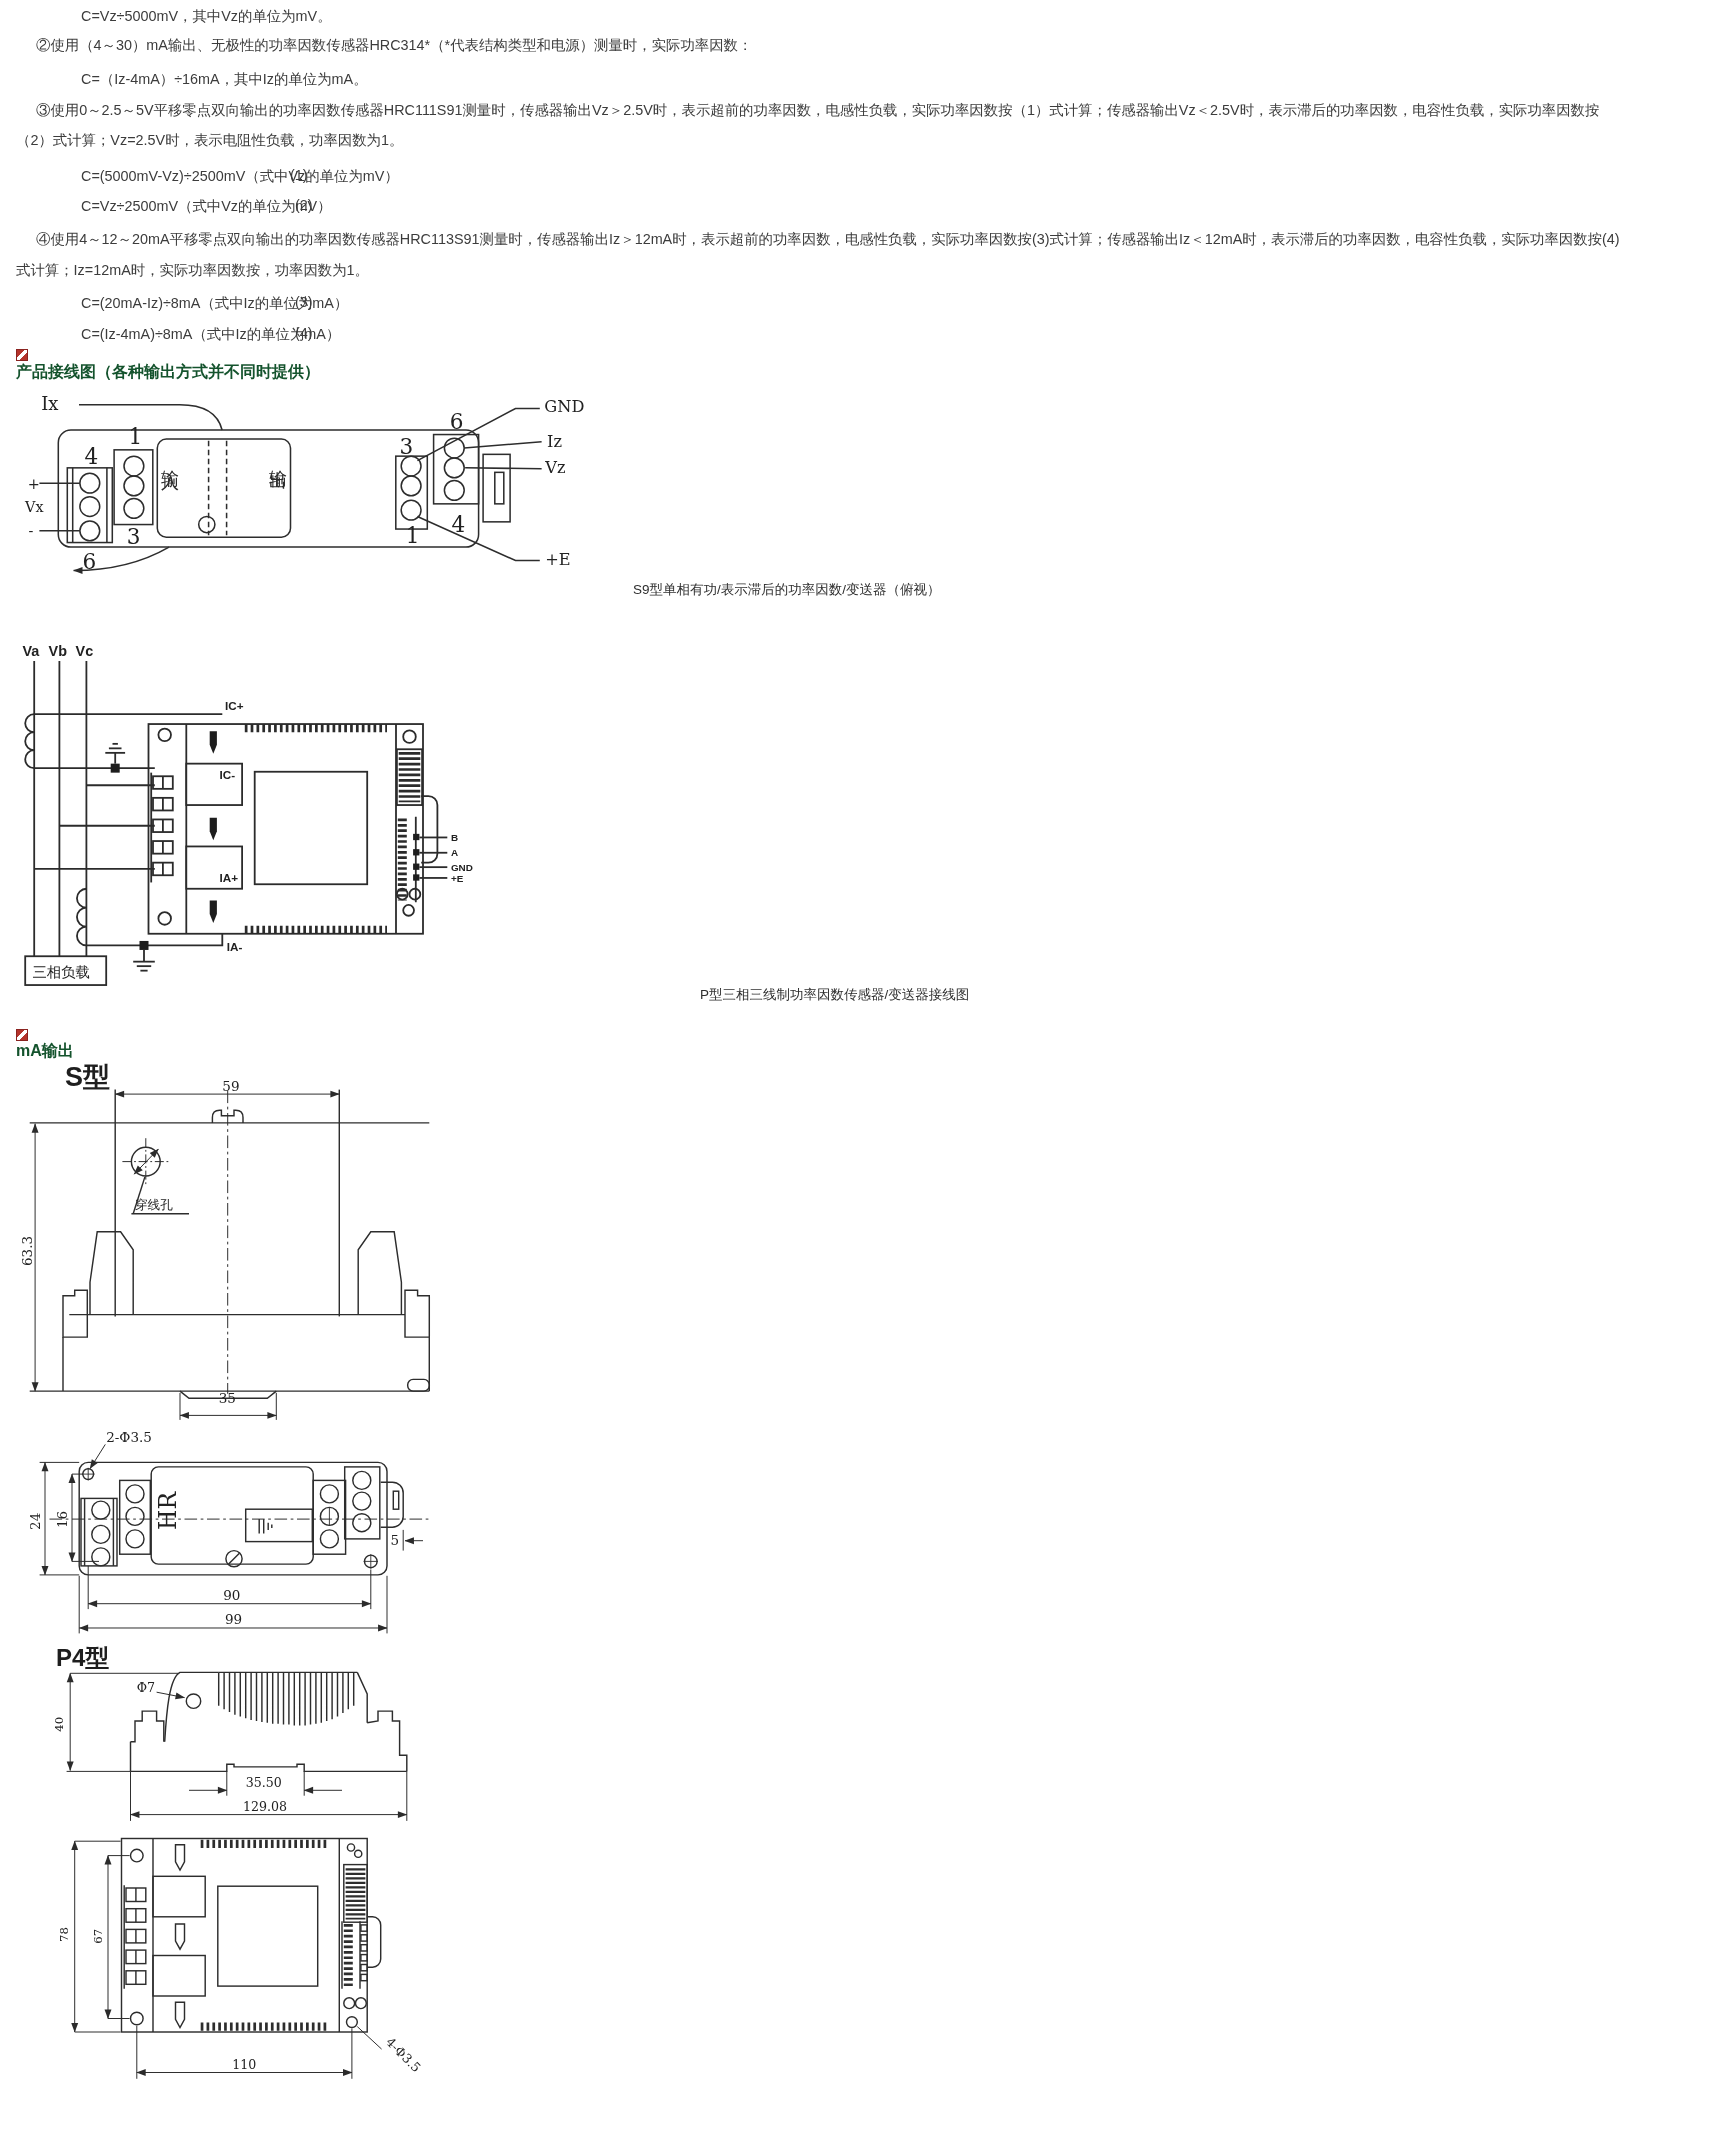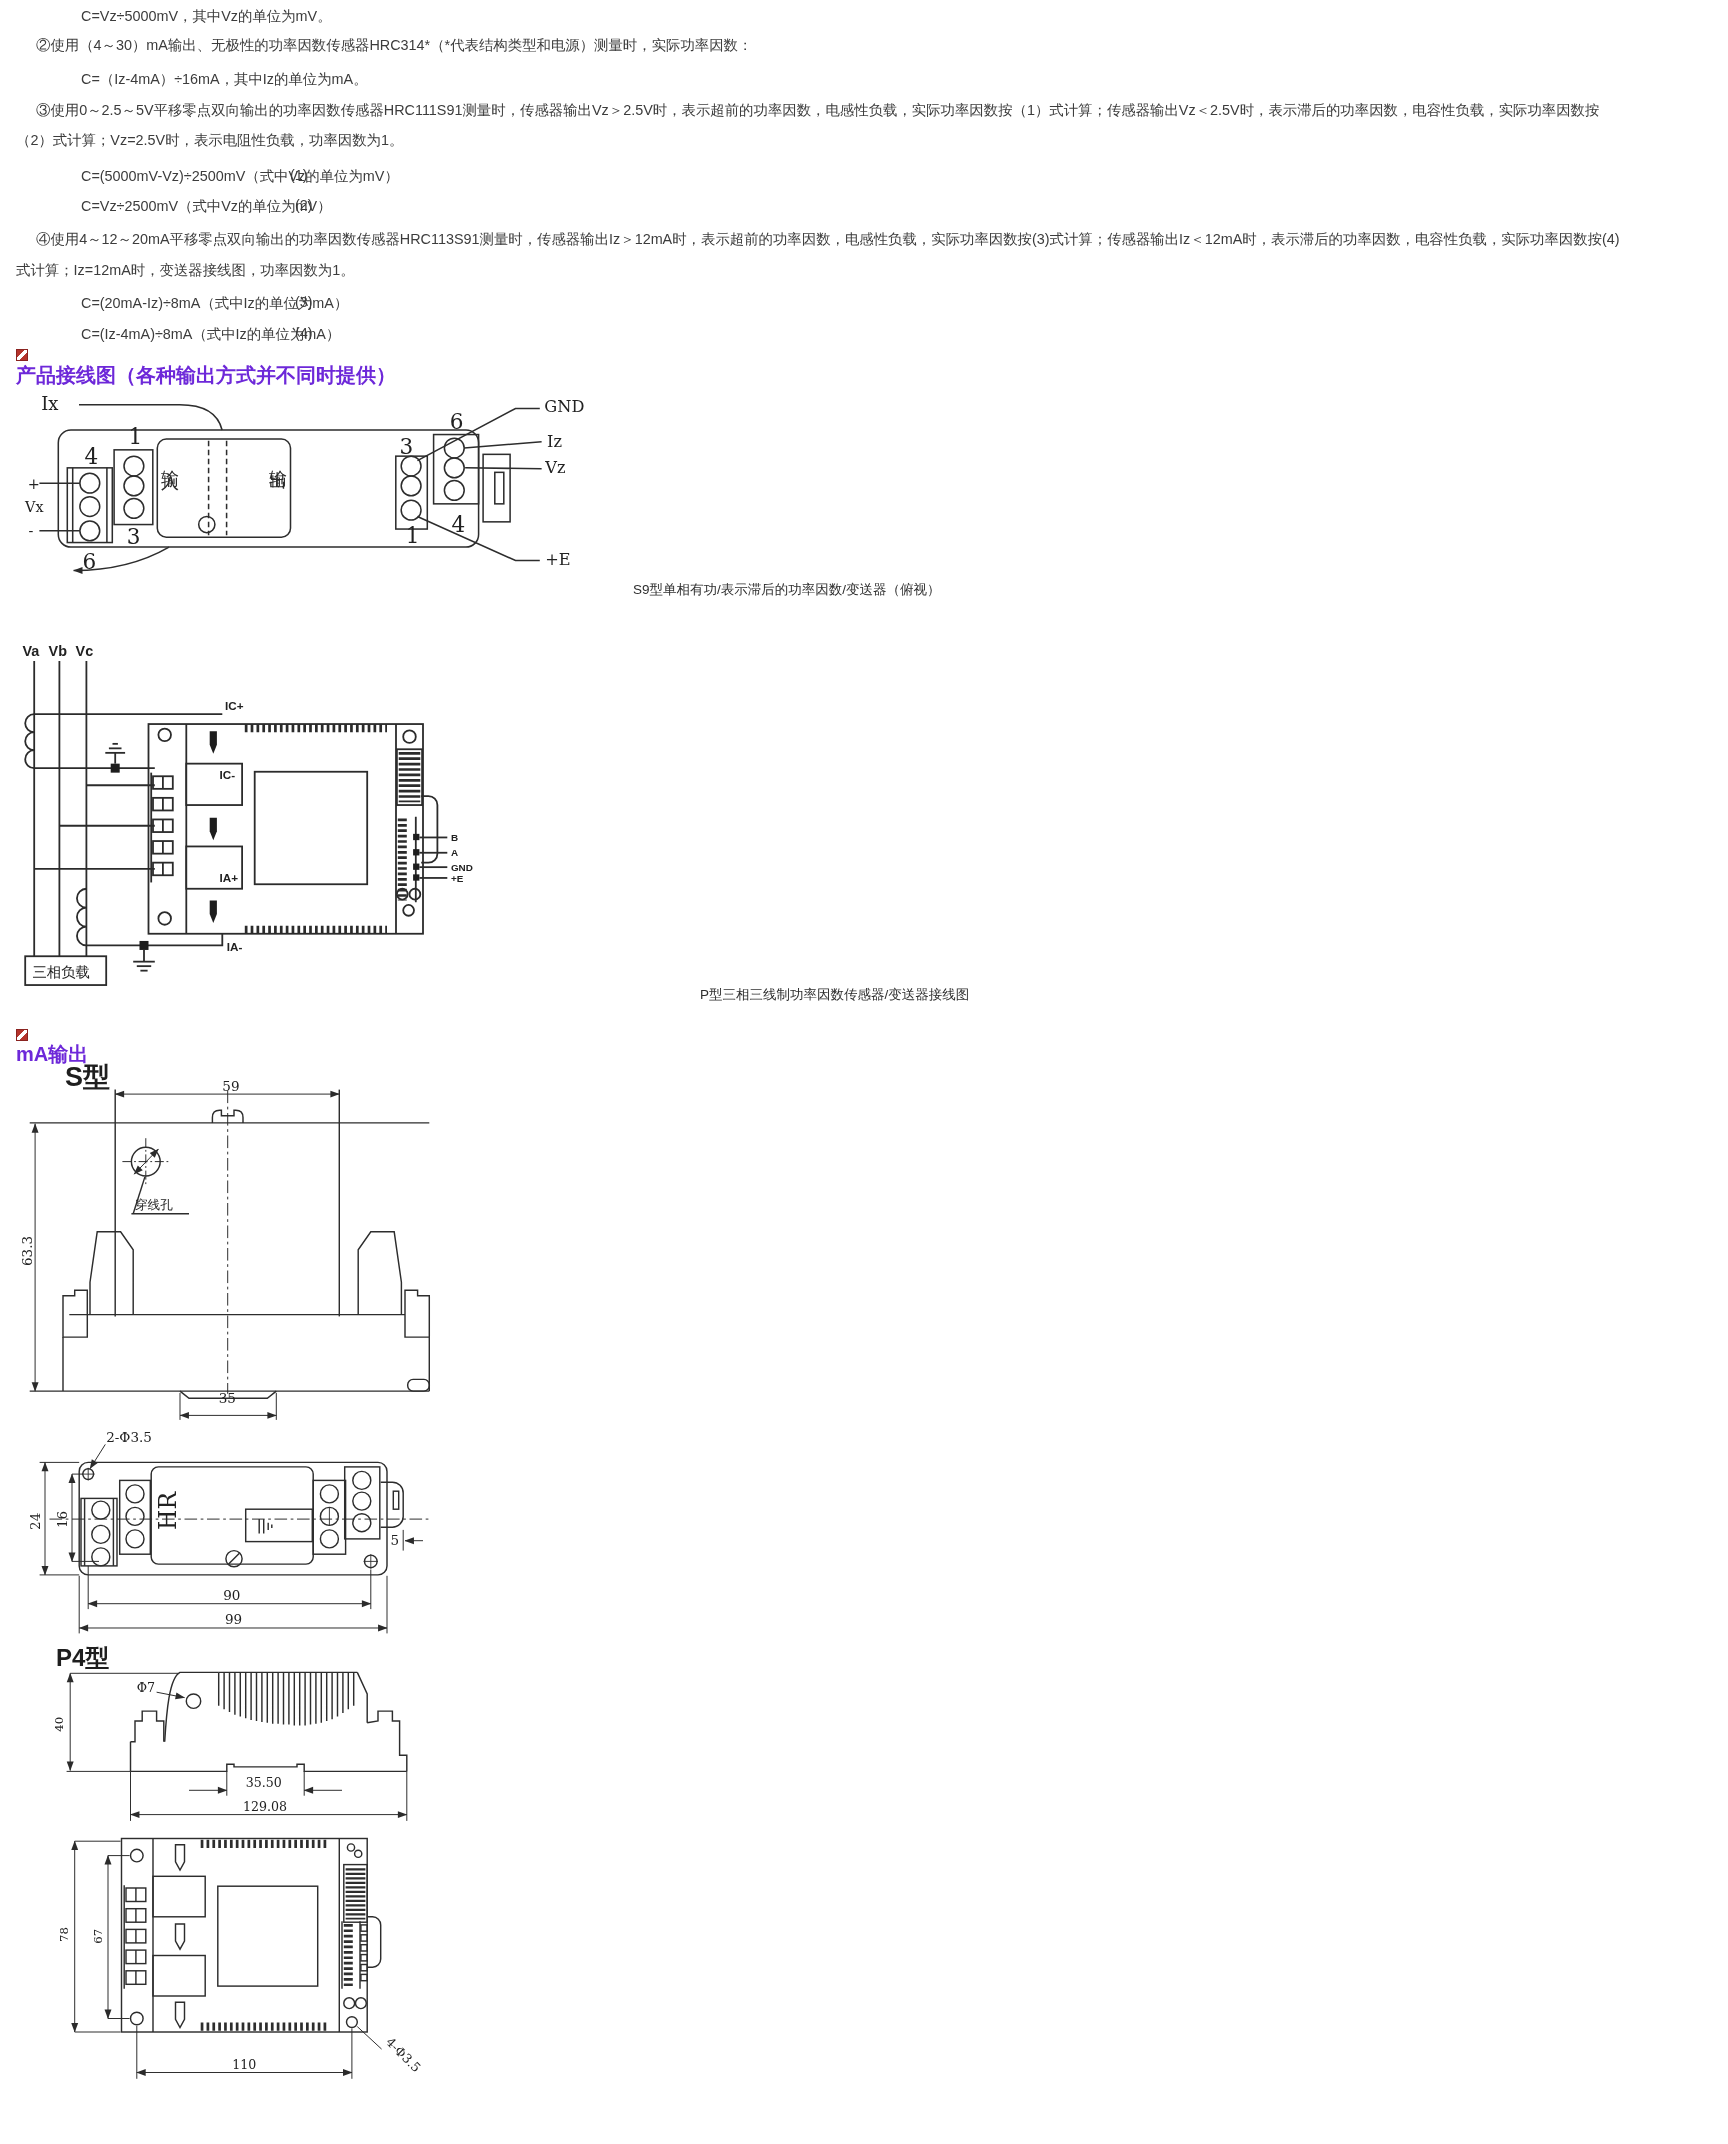--- a/index.html
+++ b/index.html
@@ -1,20 +1,20 @@
 <!DOCTYPE html>
 <html style="font-size:14.4px"><head>
 <meta charset="utf-8">
 <style>
   html,body{margin:0;padding:0;background:#fff;}
   .page{position:relative;width:1688px;height:2144px;background:#ffffff;overflow:hidden;
         font-family:"Liberation Sans",sans-serif;color:#3a3a3a;}
   .tline{position:absolute;font-size:14.4px;line-height:18px;white-space:nowrap;color:#3c3c3c;}
   .fnum{position:absolute;font-size:14.4px;color:#3c3c3c;}
-  .sechead{position:absolute;font-size:20px;font-weight:bold;color:#6d28d9;white-space:nowrap;}
+  .sechead{position:absolute;font-size:16px;font-weight:bold;color:#14532d;white-space:nowrap;}
   .redicon{position:absolute;width:10px;height:10px;border:0.9px solid #8a2320;
            background:linear-gradient(135deg,#b5342c 38%,#ffffff 38%,#ffffff 62%,#b5342c 62%);}
   .caption{position:absolute;font-size:13.5px;color:#2f2f2f;white-space:nowrap;}
   .biglabel{position:absolute;font-weight:bold;color:#1e1e1e;white-space:nowrap;}
   .vtext{position:absolute;writing-mode:vertical-rl;text-orientation:upright;
          font-size:18px;color:#2b2b2b;letter-spacing:1.8px;}
   svg{position:absolute;overflow:visible;}
   svg text{fill:#222;}
   .ser{font-family:"DejaVu Serif","Liberation Serif",serif;}
   .sans{font-family:"Liberation Sans",sans-serif;}
@@ -36,21 +36,21 @@
   <div class="tline" style="left:81px;top:7.2px">C=Vz÷5000mV，其中Vz的单位为mV。</div>
   <div class="tline" style="left:36px;top:36px">②使用（4～30）mA输出、无极性的功率因数传感器HRC314*（*代表结构类型和电源）测量时，实际功率因数：</div>
   <div class="tline" style="left:81px;top:70px">C=（Iz-4mA）÷16mA，其中Iz的单位为mA。</div>
   <div class="tline" style="left:36px;top:101px">③使用0～2.5～5V平移零点双向输出的功率因数传感器HRC111S91测量时，传感器输出Vz＞2.5V时，表示超前的功率因数，电感性负载，实际功率因数按（1）式计算；传感器输出Vz＜2.5V时，表示滞后的功率因数，电容性负载，实际功率因数按</div>
   <div class="tline" style="left:16px;top:131px">（2）式计算；Vz=2.5V时，表示电阻性负载，功率因数为1。</div>
   <div class="tline" style="left:81px;top:167px">C=(5000mV-Vz)÷2500mV（式中Vz的单位为mV）</div>
   <div class="fnum" style="left:290px;top:167px">(1)</div>
   <div class="tline" style="left:81px;top:197px">C=Vz÷2500mV（式中Vz的单位为mV）</div>
   <div class="fnum" style="left:295px;top:197px">(2)</div>
   <div class="tline" style="left:36px;top:230px">④使用4～12～20mA平移零点双向输出的功率因数传感器HRC113S91测量时，传感器输出Iz＞12mA时，表示超前的功率因数，电感性负载，实际功率因数按(3)式计算；传感器输出Iz＜12mA时，表示滞后的功率因数，电容性负载，实际功率因数按(4)</div>
-  <div class="tline" style="left:16px;top:261px">式计算；Iz=12mA时，变送器接线图，功率因数为1。</div>
+  <div class="tline" style="left:16px;top:261px">式计算；Iz=12mA时，实际功率因数按，功率因数为1。</div>
   <div class="tline" style="left:81px;top:294px">C=(20mA-Iz)÷8mA（式中Iz的单位为mA）</div>
   <div class="fnum" style="left:295px;top:294px">(3)</div>
   <div class="tline" style="left:81px;top:325px">C=(Iz-4mA)÷8mA（式中Iz的单位为mA）</div>
   <div class="fnum" style="left:295px;top:325px">(4)</div>
 </div>
 
 <div class="redicon" style="left:16px;top:349px"></div>
 <div class="sechead" style="left:16px;top:362px">产品接线图（各种输出方式并不同时提供）</div>
 
 <svg style="left:25px;top:392px" width="576" height="212" viewBox="0 0 640 235">

